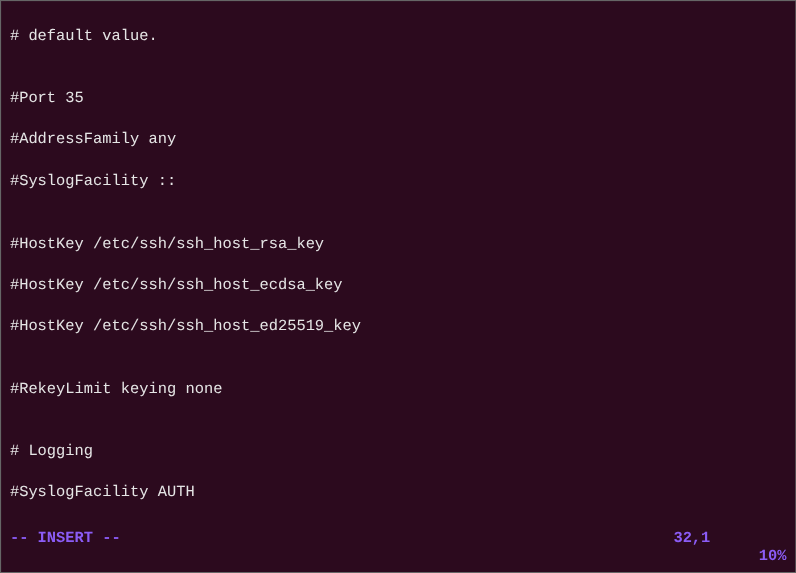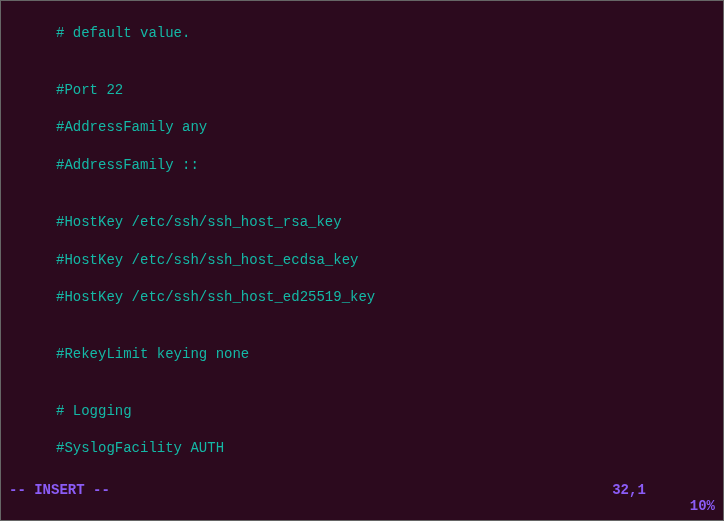--- a/index.html
+++ b/index.html
@@ -12,44 +12,44 @@
     width: 724px;
     height: 521px;
     overflow: hidden;
     position: relative;
     border: 1px solid #666;
   }
   .editor {
     padding: 4px 8px;
     white-space: pre;
   }
-  .comment { color: #14b8a6; margin-left: 47px; }
+  .comment { color: #e5e5e5; }
   .status-bar {
     position: absolute;
     bottom: 4px;
     left: 8px;
     right: 8px;
     color: #8b5cf6;
     font-weight: bold;
     display: flex;
   }
   .status-mode { flex: 0 0 auto; }
   .status-spacer { flex: 1 1 auto; }
   .status-pos { flex: 0 0 auto; margin-right: 44px; }
   .status-pct { flex: 0 0 auto; margin-top: 16px; }
 </style>
 </head>
 <body>
 
 <div class="editor">
 <div class="comment"># default value.</div>
 <div class="comment"></div>
-<div class="comment">#Port 22</div>
+<div class="comment">#Port 35</div>
 <div class="comment">#AddressFamily any</div>
-<div class="comment">#AddressFamily ::</div>
+<div class="comment">#SyslogFacility ::</div>
 <div class="comment"></div>
 <div class="comment">#HostKey /etc/ssh/ssh_host_rsa_key</div>
 <div class="comment">#HostKey /etc/ssh/ssh_host_ecdsa_key</div>
 <div class="comment">#HostKey /etc/ssh/ssh_host_ed25519_key</div>
 <div class="comment"></div>
 <div class="comment">#RekeyLimit keying none</div>
 <div class="comment"></div>
 <div class="comment"># Logging</div>
 <div class="comment">#SyslogFacility AUTH</div>
 

